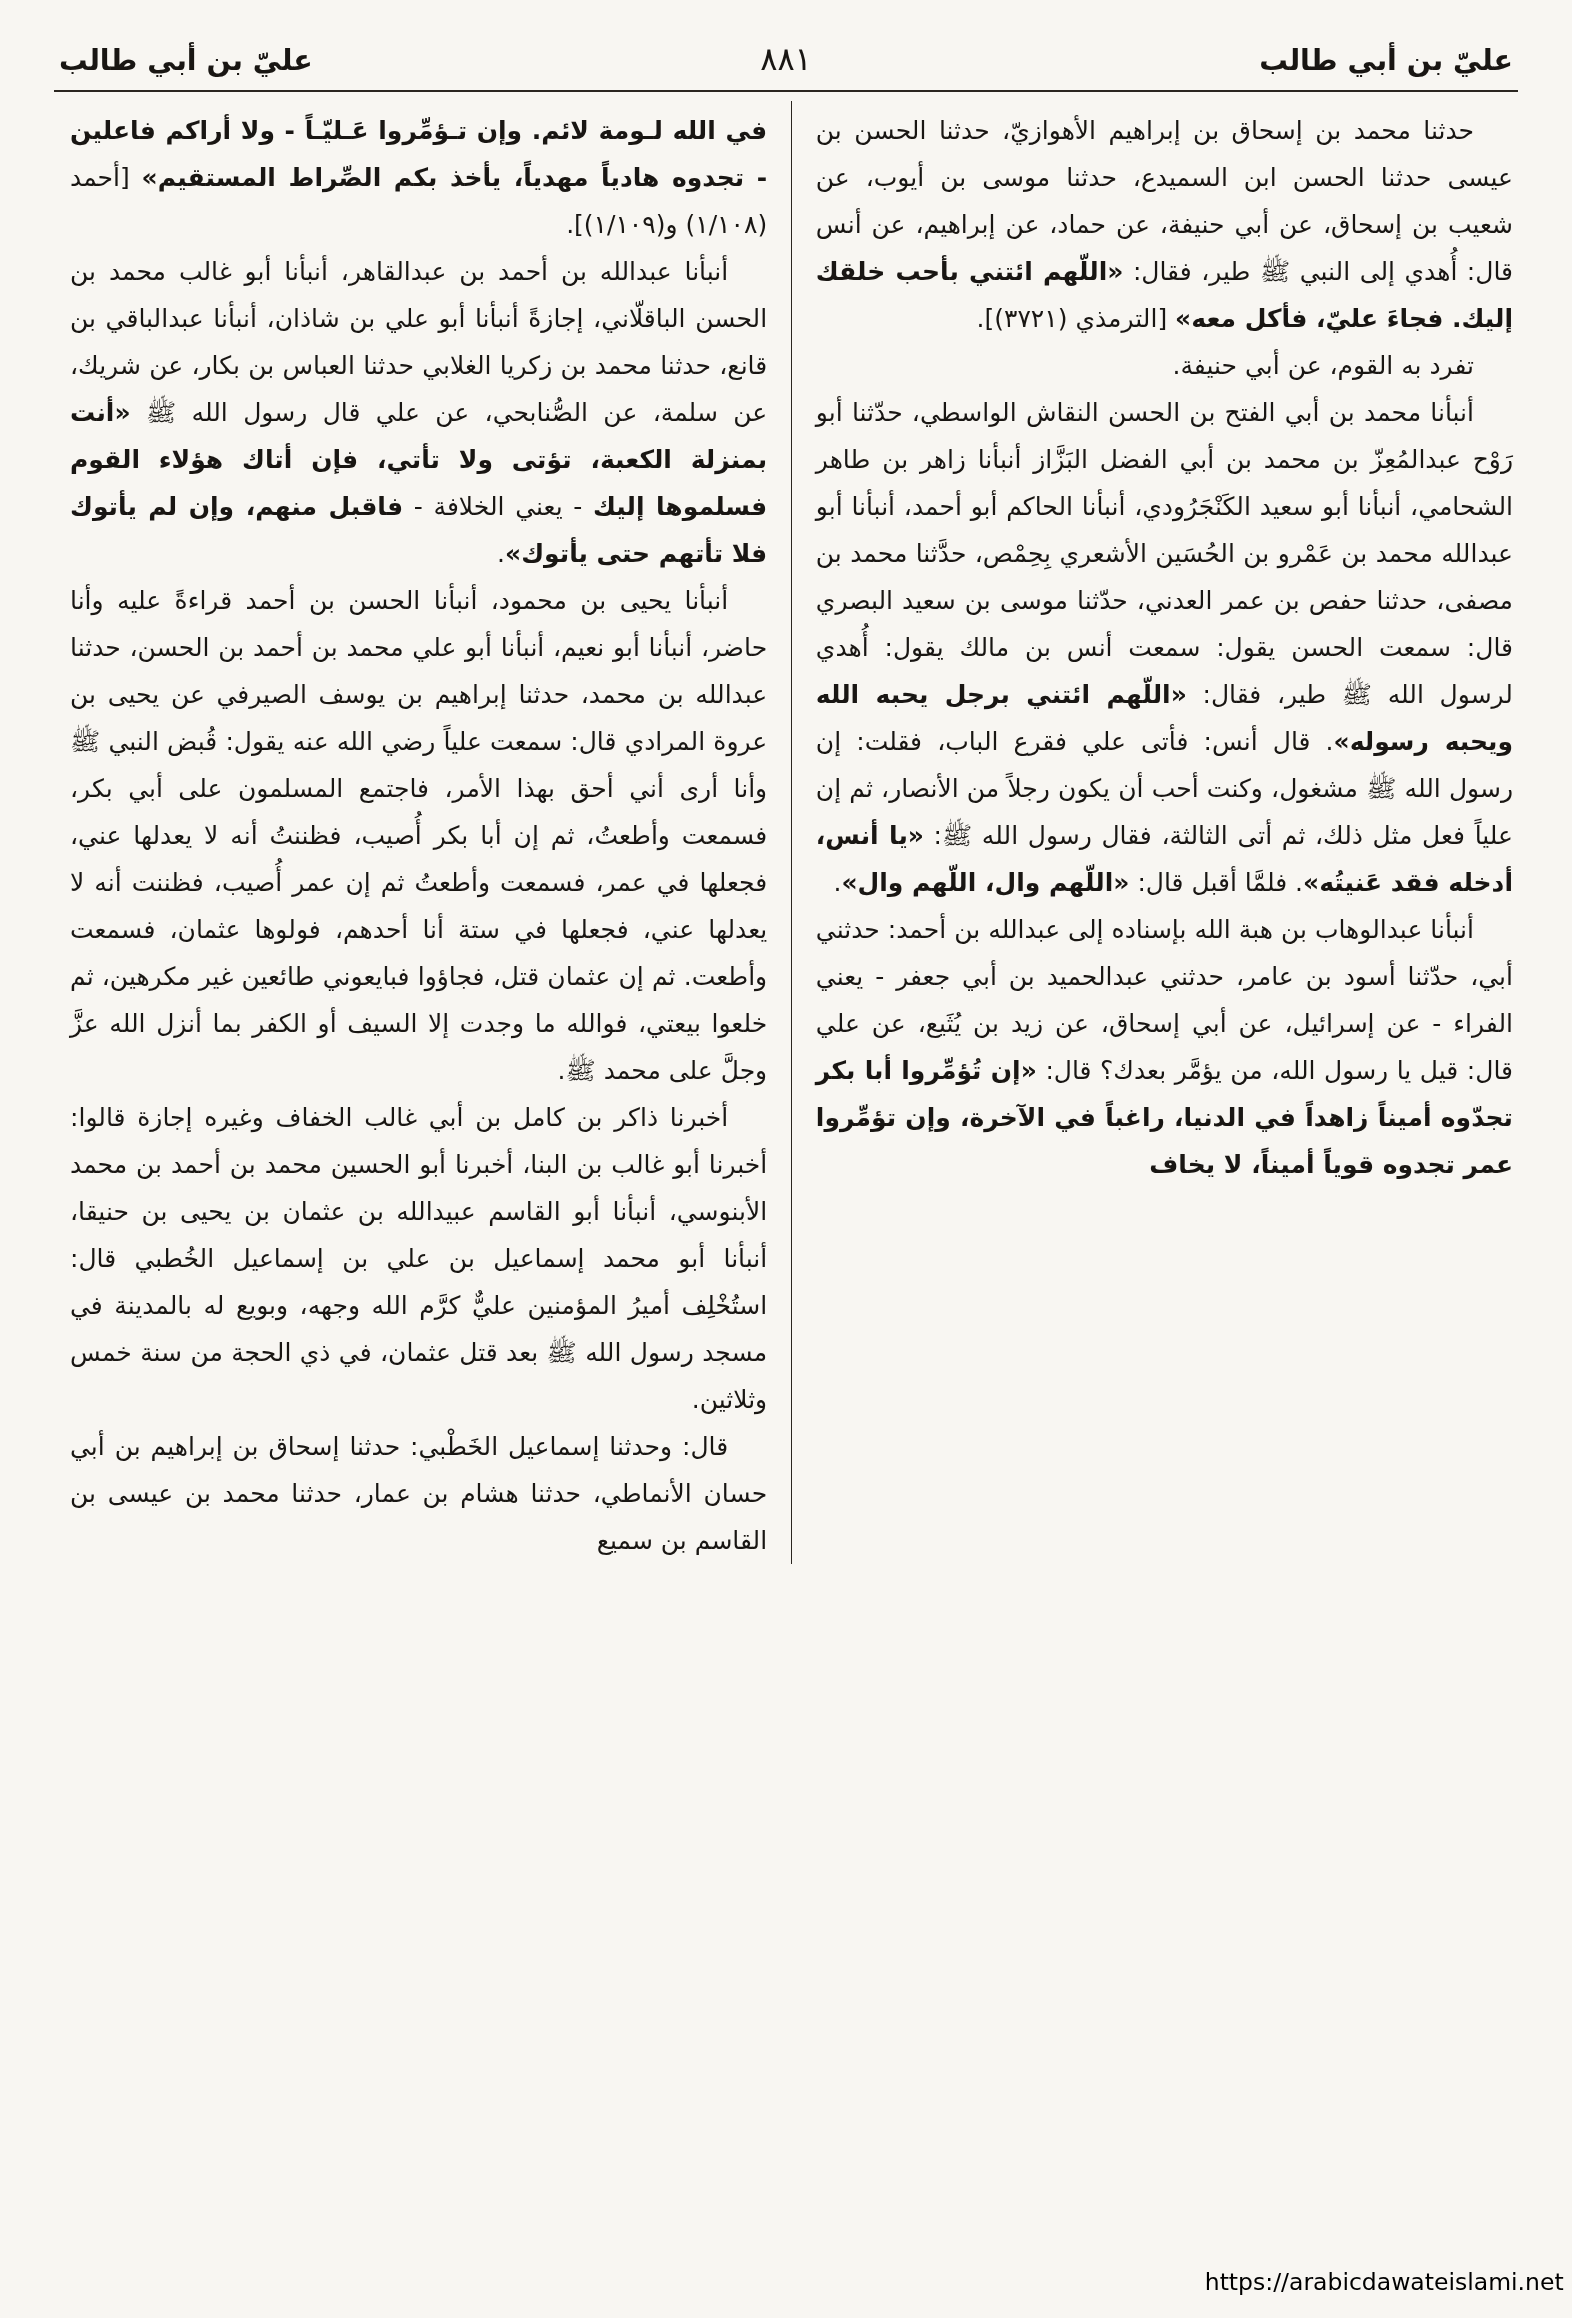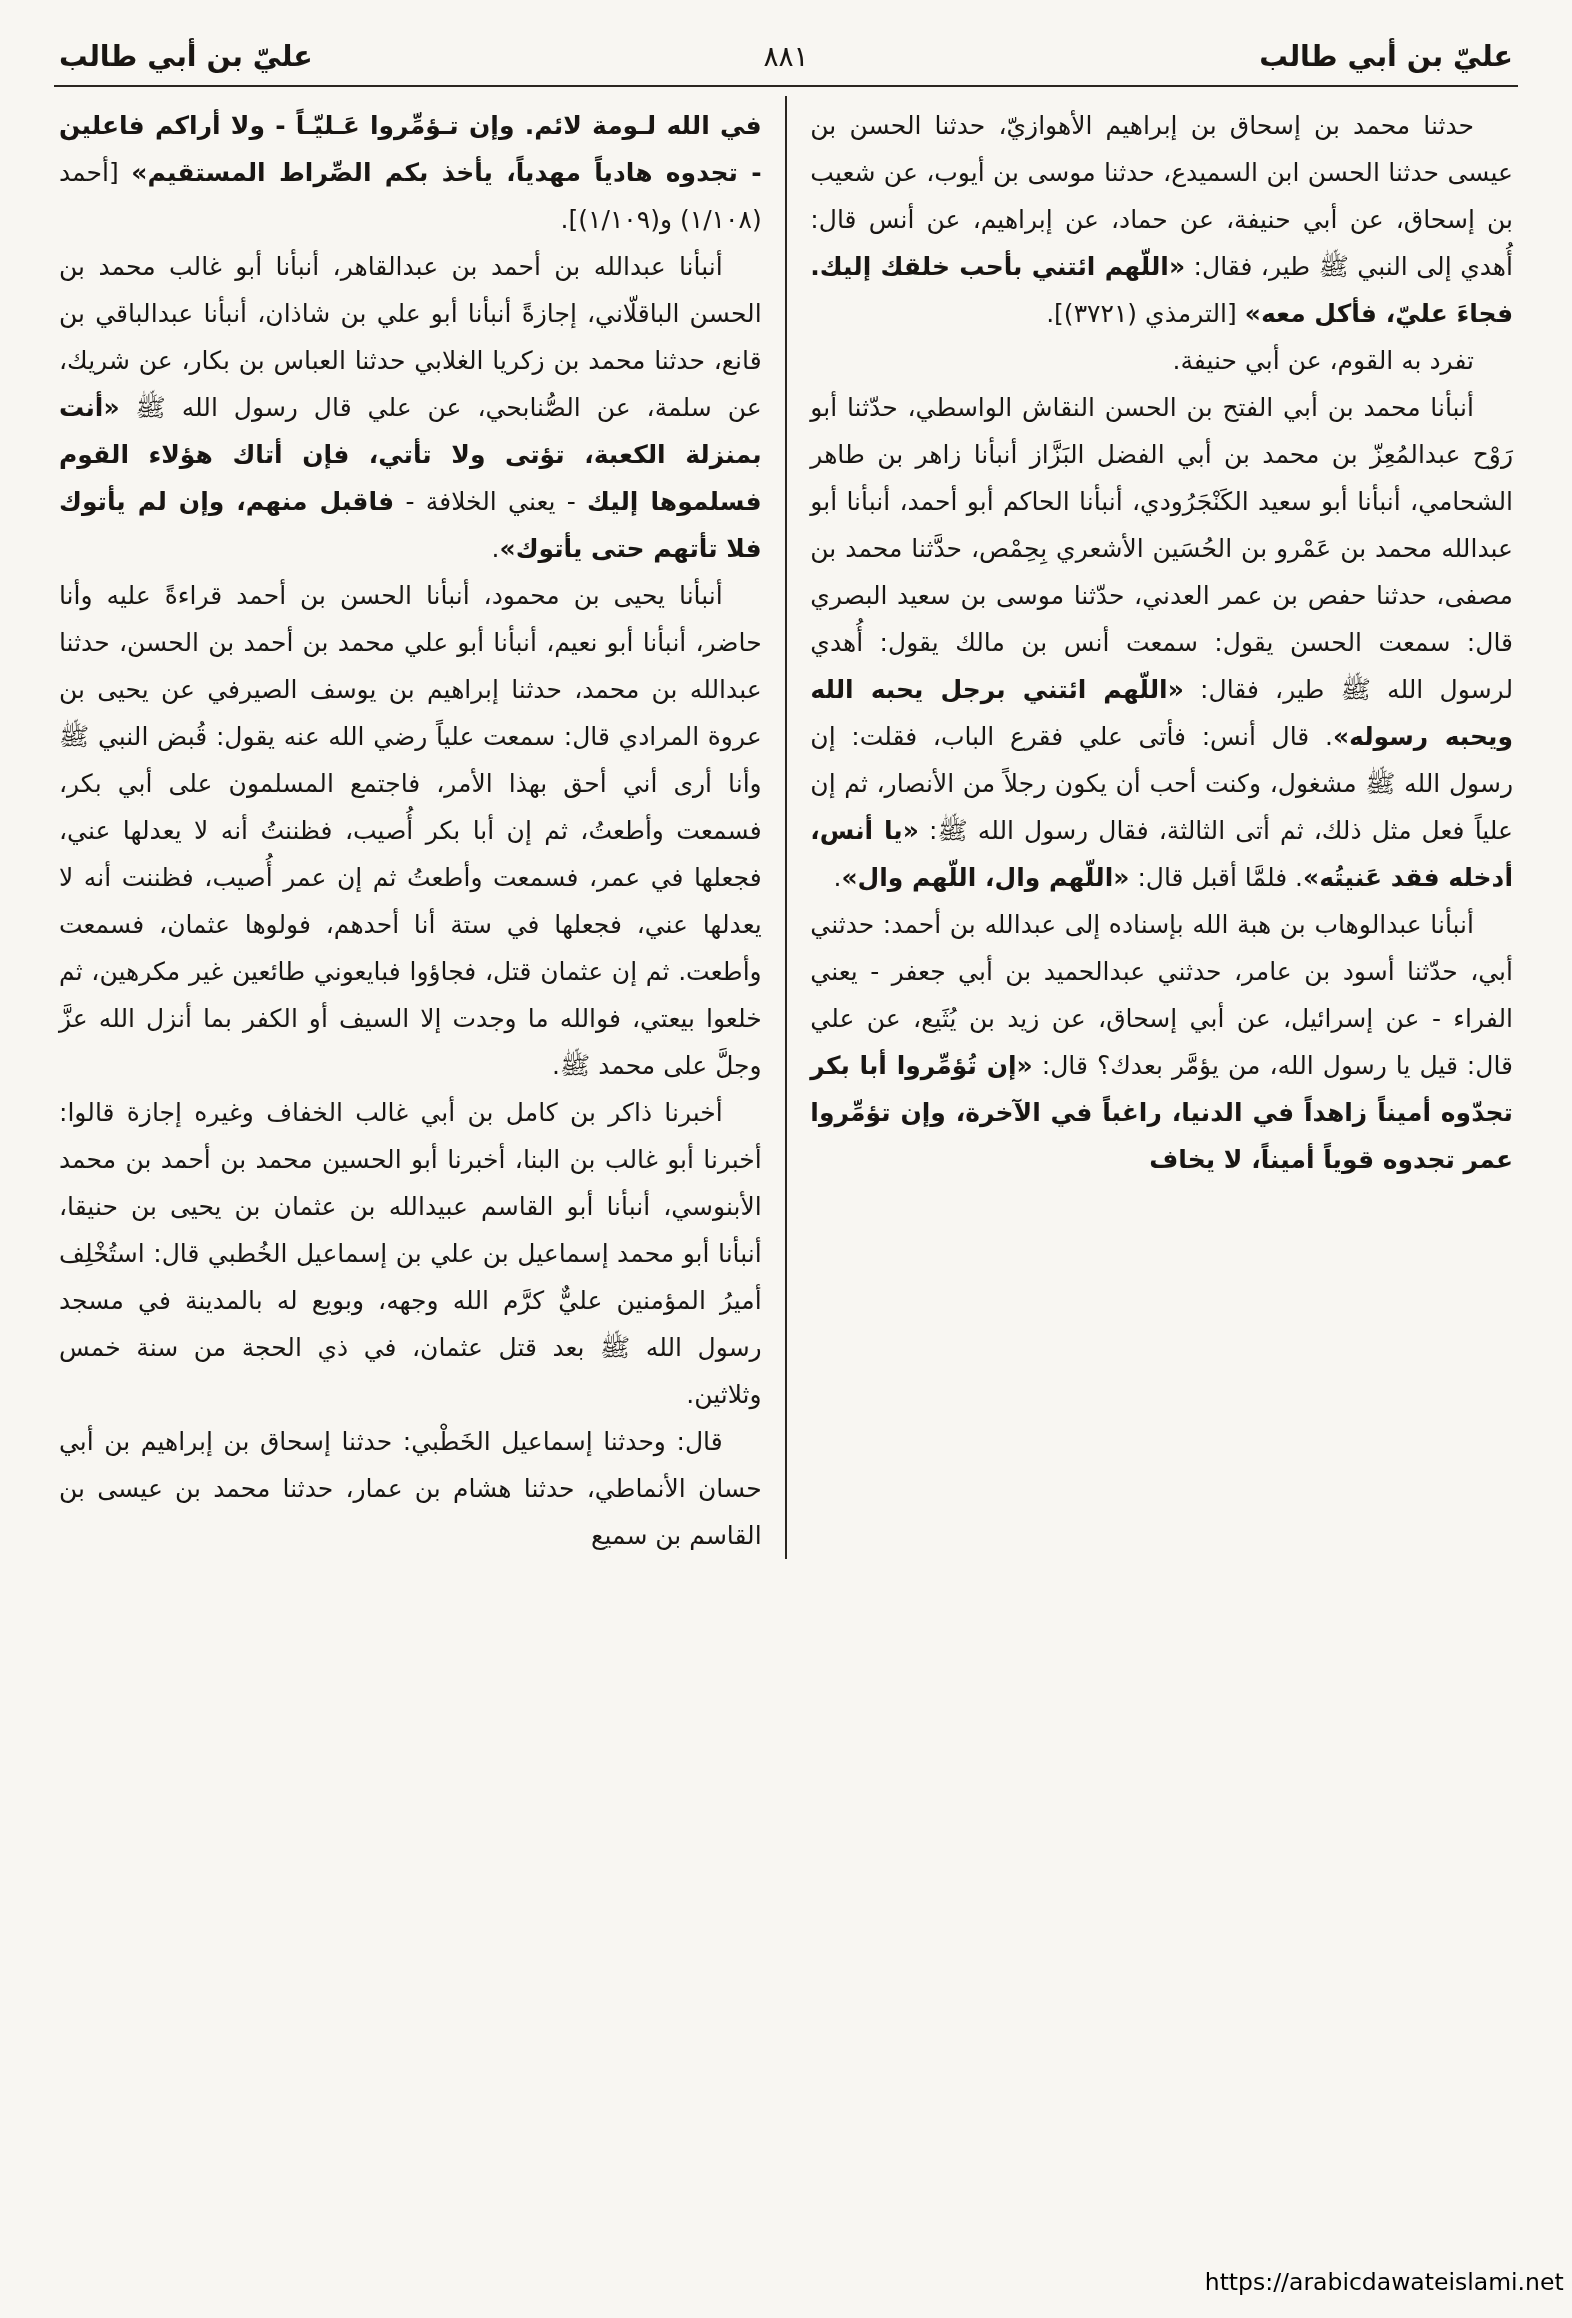--- a/index.html
+++ b/index.html
@@ -25,42 +25,42 @@
     direction: rtl;
     display: flex;
     justify-content: space-between;
     align-items: baseline;
     font-weight: bold;
     font-size: 28.5px;
     padding: 11.7px 5px 5px 5px;
   }
   .page-number {
     font-weight: normal;
-    font-size: 28px;
+    font-size: 32px;
     letter-spacing: 1.7px;
   }
   .header-rule {
     height: 2.5px;
     background: #2b2620;
     margin-top: 6.7px;
   }
   .columns {
     direction: rtl;
     display: flex;
     margin-top: 8.4px;
   }
   .col {
     width: 50%;
     box-sizing: border-box;
     font-size: 25px;
     line-height: 47px;
     text-align: justify;
   }
   .col-right { padding: 6.7px 5px 0 23.5px; }
-  .col-left  { padding: 6.7px 23.5px 0 5px; }
+  .col-left  { padding: 6.7px 23.5px 0 5px; margin-left: 11px; }
   .col-divider {
     width: 1.7px;
     background: #2b2620;
     align-self: stretch;
   }
   p.para {
     margin: 0;
     text-indent: 39px;
   }
   p.para.noindent { text-indent: 0; }

